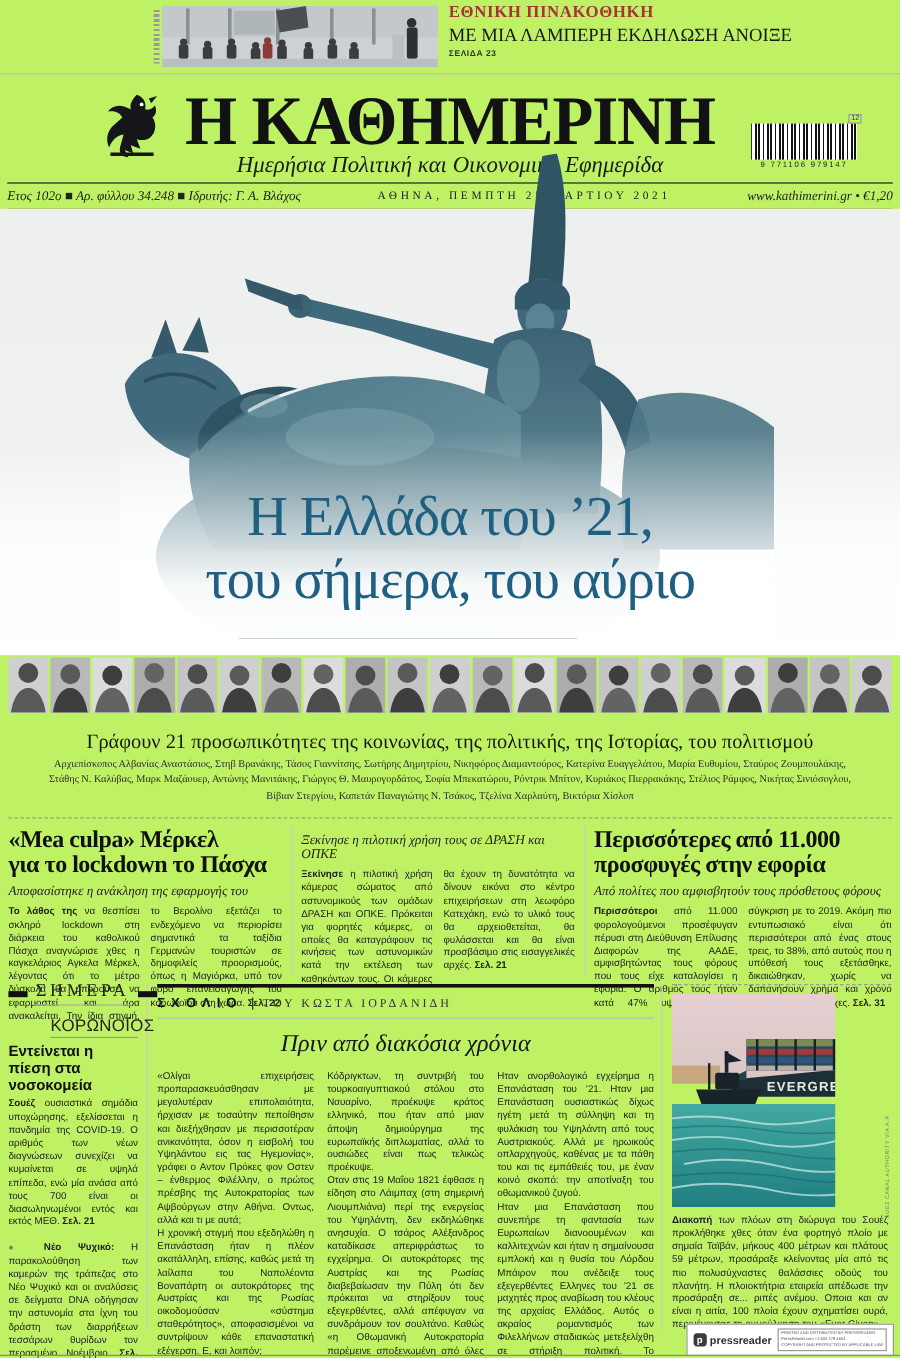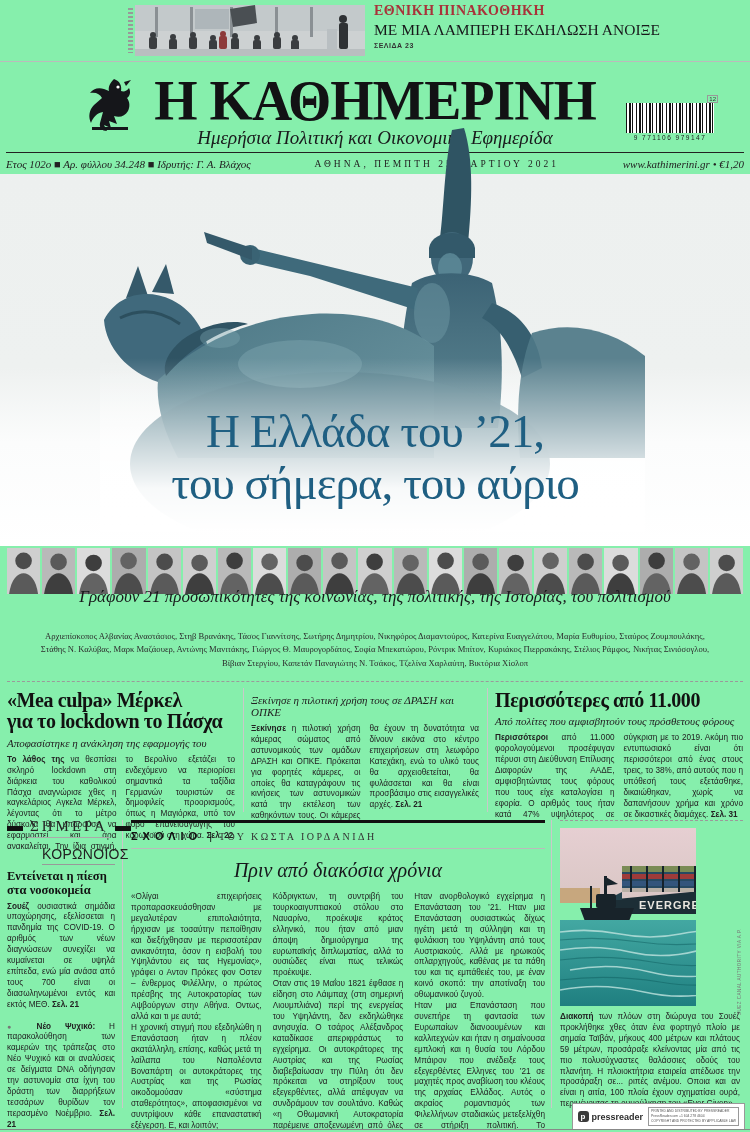--- a/index.html
+++ b/index.html
@@ -1,16 +1,16 @@
 <!DOCTYPE html>
 <html lang="el"><head>
 <meta charset="utf-8">
 <style>
   html,body{margin:0;padding:0;background:#fff;}
-  #page{position:relative;width:750px;height:1132px;background:#86efac;overflow:hidden;
+  #page{position:relative;width:750px;height:1132px;background:#bef264;overflow:hidden;
         font-family:"Liberation Sans","DejaVu Sans",sans-serif;color:#1a1a1a;}
 
   
   #topbar{position:absolute;top:0;left:0;width:750px;height:61px;border-bottom:1px solid #bbb;}
   #topbar-photo{position:absolute;left:135px;top:5px;width:230px;height:51px;overflow:hidden;}
   #topbar-credit{position:absolute;left:128px;top:8px;width:5px;height:45px;
      background:repeating-linear-gradient(180deg,#999 0 2px,transparent 2px 4px);}
   #topbar-text{position:absolute;left:374px;top:3px;width:370px;}
   .promo-kicker{font-family:"Liberation Serif","DejaVu Serif",serif;color:#a8333a;font-weight:700;font-size:14px;letter-spacing:.5px;}
   .promo-headline{font-family:"Liberation Serif","DejaVu Serif",serif;color:#17181a;font-size:15.5px;font-weight:400;line-height:1.14;margin-top:2px;}
@@ -39,22 +39,22 @@
   
   #hero{position:absolute;top:174px;left:0;width:750px;height:372px;
      background:linear-gradient(180deg,#edf0ef 0%,#eef1f0 52%,#fbfcfc 72%,#fff 100%);}
   #statue{position:absolute;left:100px;top:-46px;width:545px;height:404px;}
   #hero-headline{position:absolute;left:0;top:232px;width:750px;text-align:center;
      font-family:"Liberation Serif","DejaVu Serif",serif;font-size:47px;line-height:1.1;letter-spacing:-1px;}
 
   
   #portraits{position:absolute;top:548px;left:7px;width:736px;height:46px;display:flex;gap:2px;}
   .portrait{flex:1;position:relative;overflow:hidden;}
-  #caption21{position:absolute;top:587px;left:0;width:750px;text-align:center;
-     font-family:"Liberation Serif","DejaVu Serif",serif;font-style:italic;font-size:17px;color:#17181a;}
+  #caption21{position:absolute;top:608px;left:0;width:750px;text-align:center;
+     font-family:"Liberation Serif","DejaVu Serif",serif;font-size:17px;color:#17181a;}
   #authors{position:absolute;top:630px;left:40px;width:670px;text-align:center;
      font-family:"Liberation Serif","DejaVu Serif",serif;font-size:8.6px;line-height:1.55;color:#2c2c2c;}
 
   
   #articles-sep{position:absolute;top:681px;left:7px;width:736px;border-top:1px dashed #9a9a9a;}
   .vrule{position:absolute;width:1px;background:#c9c9c9;}
   #vr1{left:243px;top:688px;height:124px;}
   #vr2{left:487px;top:688px;height:124px;}
   #vr3{left:122px;top:820px;height:288px;}
   #vr4{left:551px;top:820px;height:288px;}
@@ -67,21 +67,21 @@
   .art-body{margin-top:6px;columns:2;column-gap:9px;font-size:8.2px;line-height:1.33;text-align:justify;color:#222;}
   .lead{font-weight:700;}
   .pageref{font-weight:700;}
 
   
   #simera{position:absolute;left:7px;top:818px;width:108px;}
   .simera-head{display:flex;align-items:center;gap:5px;margin-bottom:8px;}
   .simera-bar{width:16px;height:5px;background:#111;flex:none;}
   .simera-title{font-family:"Liberation Serif","DejaVu Serif",serif;font-size:15px;letter-spacing:3px;color:#222;border-bottom:1px solid #aaa;padding:0 2px 2px;}
   .sb-kicker{font-size:14px;color:#222;border-bottom:1px solid #999;padding-bottom:2px;margin-bottom:5px;letter-spacing:.3px;margin-left:35px;}
-  .sb-h{font-weight:700;font-size:12.5px;line-height:1.1;margin-bottom:4px;color:#111;font-family:Liberation Serif, serif;}
+  .sb-h{font-weight:700;font-size:12.5px;line-height:1.1;margin-bottom:4px;color:#111;}
   .sb-body{font-size:8.2px;line-height:1.33;text-align:justify;color:#222;}
   .sb-item{margin-top:11px;font-size:8.2px;line-height:1.33;text-align:justify;color:#222;}
   .bullet{color:#777;font-size:7px;}
 
   
   #scholio{position:absolute;left:131px;top:820px;width:414px;}
   #scholio-toprule{border-top:3px solid #111;}
   #scholio-head{display:flex;align-items:baseline;gap:7px;padding:7px 0 6px;border-bottom:1px solid #bbb;}
   #scholio-section{font-weight:700;font-size:11px;letter-spacing:5px;color:#111;}
   #scholio-sep{color:#111;font-size:11px;}
@@ -352,20 +352,21 @@
   <div class="article" id="art2">
     <div class="art-sub">Ξεκίνησε η πιλοτική χρήση τους σε ΔΡΑΣΗ και ΟΠΚΕ</div>
     <div class="art-body">
       <span class="lead">Ξεκίνησε</span><span> η πιλοτική χρήση κάμερας σώματος από αστυνομικούς των ομάδων ΔΡΑΣΗ και ΟΠΚΕ. Πρόκειται για φορητές κάμερες, οι οποίες θα καταγράφουν τις κινήσεις των αστυνομικών κατά την εκτέλεση των καθηκόντων τους. Οι κάμερες θα έχουν τη δυνατότητα να δίνουν εικόνα στο κέντρο επιχειρήσεων στη λεωφόρο Κατεχάκη, ενώ το υλικό τους θα αρχειοθετείται, θα φυλάσσεται και θα είναι προσβάσιμο στις εισαγγελικές αρχές. </span><span class="pageref">Σελ. 21</span>
     </div>
   </div>
 
   <div class="article" id="art3">
     <div class="art-h">
       <div>Περισσότερες από 11.000</div>
+        <div>προσφυγές στην εφορία</div>
     </div>
     <div class="art-sub">Από πολίτες που αμφισβητούν τους πρόσθετους φόρους</div>
     <div class="art-body">
       <span class="lead">Περισσότεροι</span><span> από 11.000 φορολογούμενοι προσέφυγαν πέρυσι στη Διεύθυνση Επίλυσης Διαφορών της ΑΑΔΕ, αμφισβητώντας τους φόρους που τους είχε καταλογίσει η εφορία. Ο αριθμός τους ήταν κατά 47% υψηλότερος σε σύγκριση με το 2019. Ακόμη πιο εντυπωσιακό είναι ότι περισσότεροι από ένας στους τρεις, το 38%, από αυτούς που η υπόθεσή τους εξετάσθηκε, δικαιώθηκαν, χωρίς να δαπανήσουν χρήμα και χρόνο σε δικαστικές διαμάχες. </span><span class="pageref">Σελ. 31</span>
     </div>
   </div>
 
   <div class="vrule" id="vr3"></div>
   <div class="vrule" id="vr4"></div>
 

